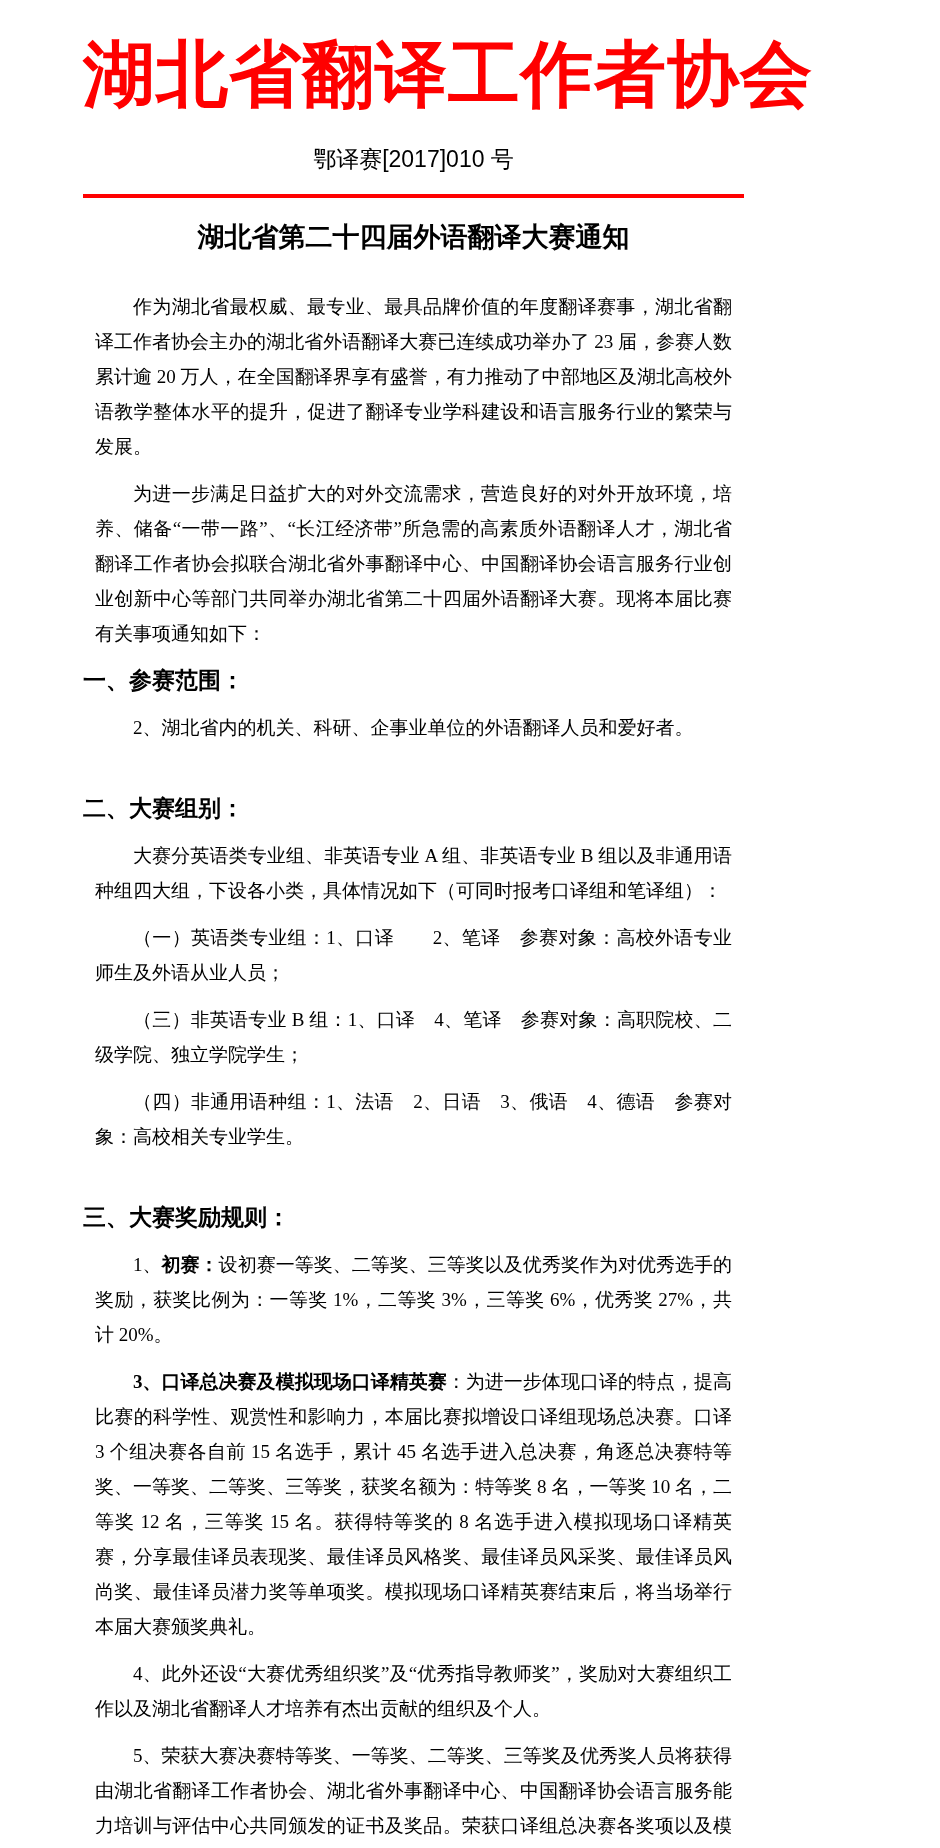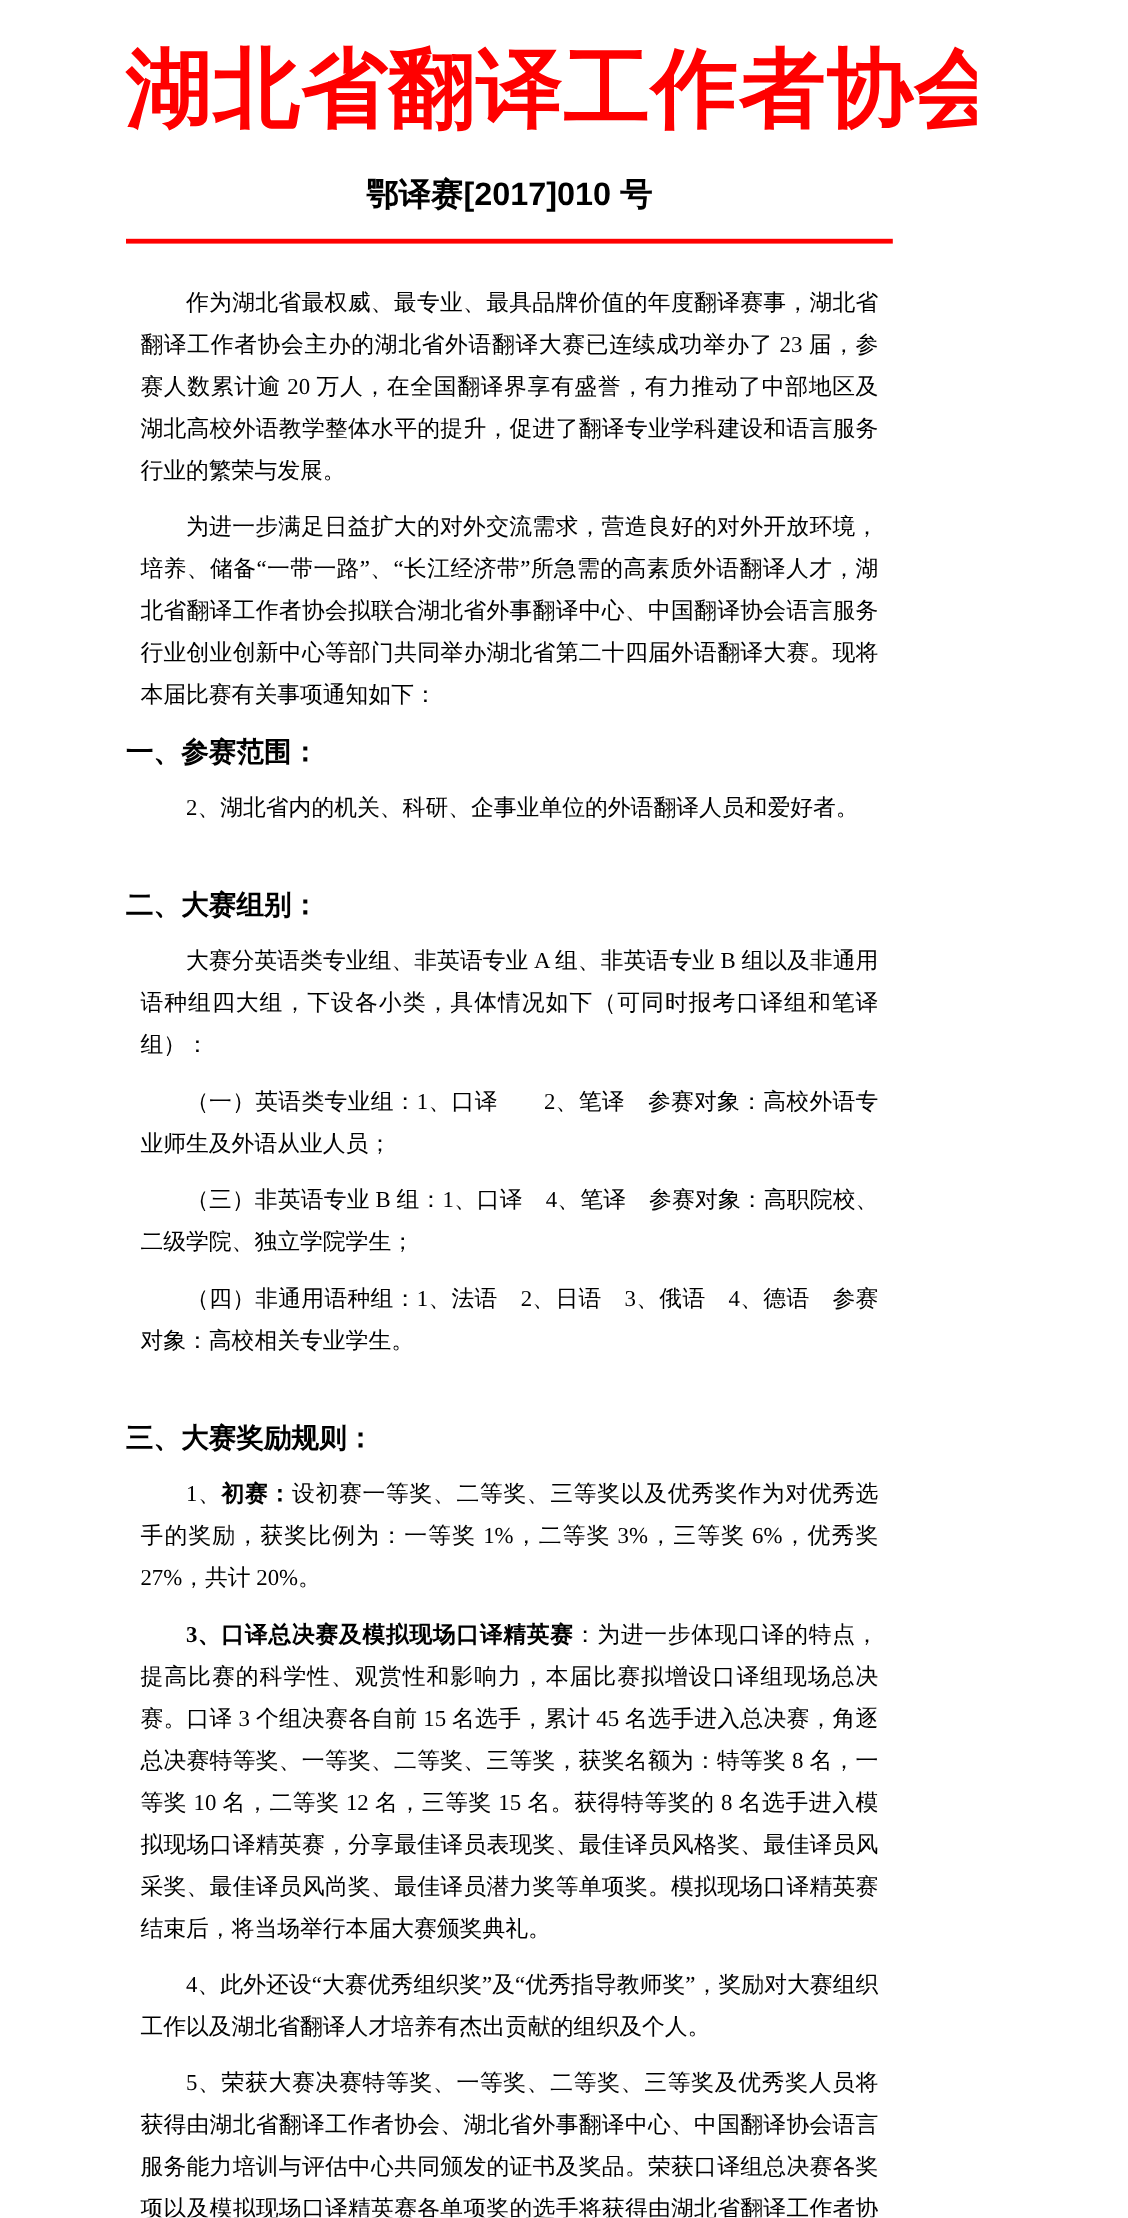--- a/index.html
+++ b/index.html
@@ -1,43 +1,43 @@
 <!DOCTYPE html>
 <html lang="zh"><head>
 <meta charset="utf-8">
 <style>
   html, body { margin: 0; padding: 0; background: #ffffff; }
   .page {
     position: relative;
     width: 814px;
     height: 1848px;
     box-sizing: border-box;
-    padding: 24px 70px 0 105px;
+    padding: 24px 70px 0 83px;
     background: #ffffff;
     overflow: hidden;
     font-family: "Liberation Serif", "DejaVu Serif", serif;
     color: #000000;
   }
   .org-title {
     margin: 12px 0 0 0;
     text-align: center;
     font-family: "Liberation Sans", "DejaVu Sans", sans-serif;
     font-weight: 900;
     font-size: 72px;
     line-height: 1.06;
     color: #ff0000;
     letter-spacing: 1px;
     white-space: nowrap;
   }
   .doc-number {
     margin-top: 34px;
     text-align: center;
     font-family: "Liberation Sans", "DejaVu Sans", sans-serif;
-    font-weight: 700;
-    font-size: 27px;
+    font-weight: 400;
+    font-size: 23px;
     line-height: 1.2;
   }
   .red-rule {
     margin-top: 20px;
     height: 4px;
     background: #ff0000;
   }
   .notice-title {
     margin: 20px 0 0 0;
     text-align: center;
@@ -67,20 +67,21 @@
 <body>
 
 <div class="page">
 
   <h1 class="org-title">湖北省翻译工作者协会</h1>
 
   <div class="doc-number">鄂译赛[2017]010 号</div>
 
   <div class="red-rule"></div>
 
+  <h2 class="notice-title">湖北省第二十四届外语翻译大赛通知</h2>
 
   <p class="para first-para">作为湖北省最权威、最专业、最具品牌价值的年度翻译赛事，湖北省翻译工作者协会主办的湖北省外语翻译大赛已连续成功举办了 23 届，参赛人数累计逾 20 万人，在全国翻译界享有盛誉，有力推动了中部地区及湖北高校外语教学整体水平的提升，促进了翻译专业学科建设和语言服务行业的繁荣与发展。</p>
   <p class="para">为进一步满足日益扩大的对外交流需求，营造良好的对外开放环境，培养、储备“一带一路”、“长江经济带”所急需的高素质外语翻译人才，湖北省翻译工作者协会拟联合湖北省外事翻译中心、中国翻译协会语言服务行业创业创新中心等部门共同举办湖北省第二十四届外语翻译大赛。现将本届比赛有关事项通知如下：</p>
 
   <h3 class="sec-heading">一、参赛范围：</h3>
   <p class="para">2、湖北省内的机关、科研、企事业单位的外语翻译人员和爱好者。</p>
 
   <h3 class="sec-heading gap">二、大赛组别：</h3>
   <p class="para">大赛分英语类专业组、非英语专业 A 组、非英语专业 B 组以及非通用语种组四大组，下设各小类，具体情况如下（可同时报考口译组和笔译组）：</p>
   <p class="para">（一）英语类专业组：1、口译　　2、笔译　参赛对象：高校外语专业师生及外语从业人员；</p>

